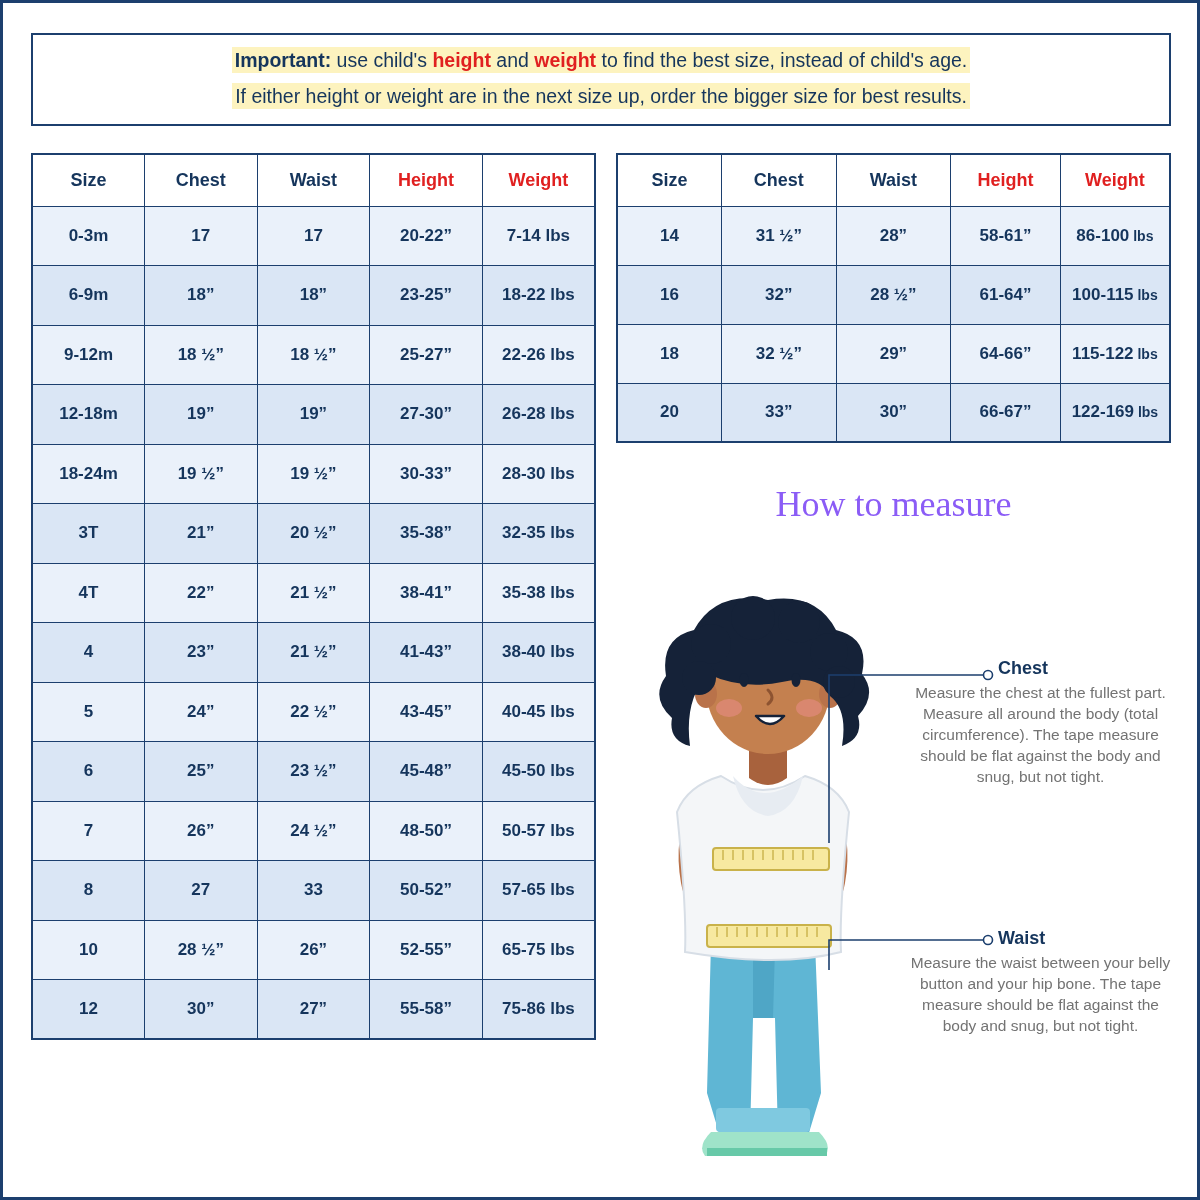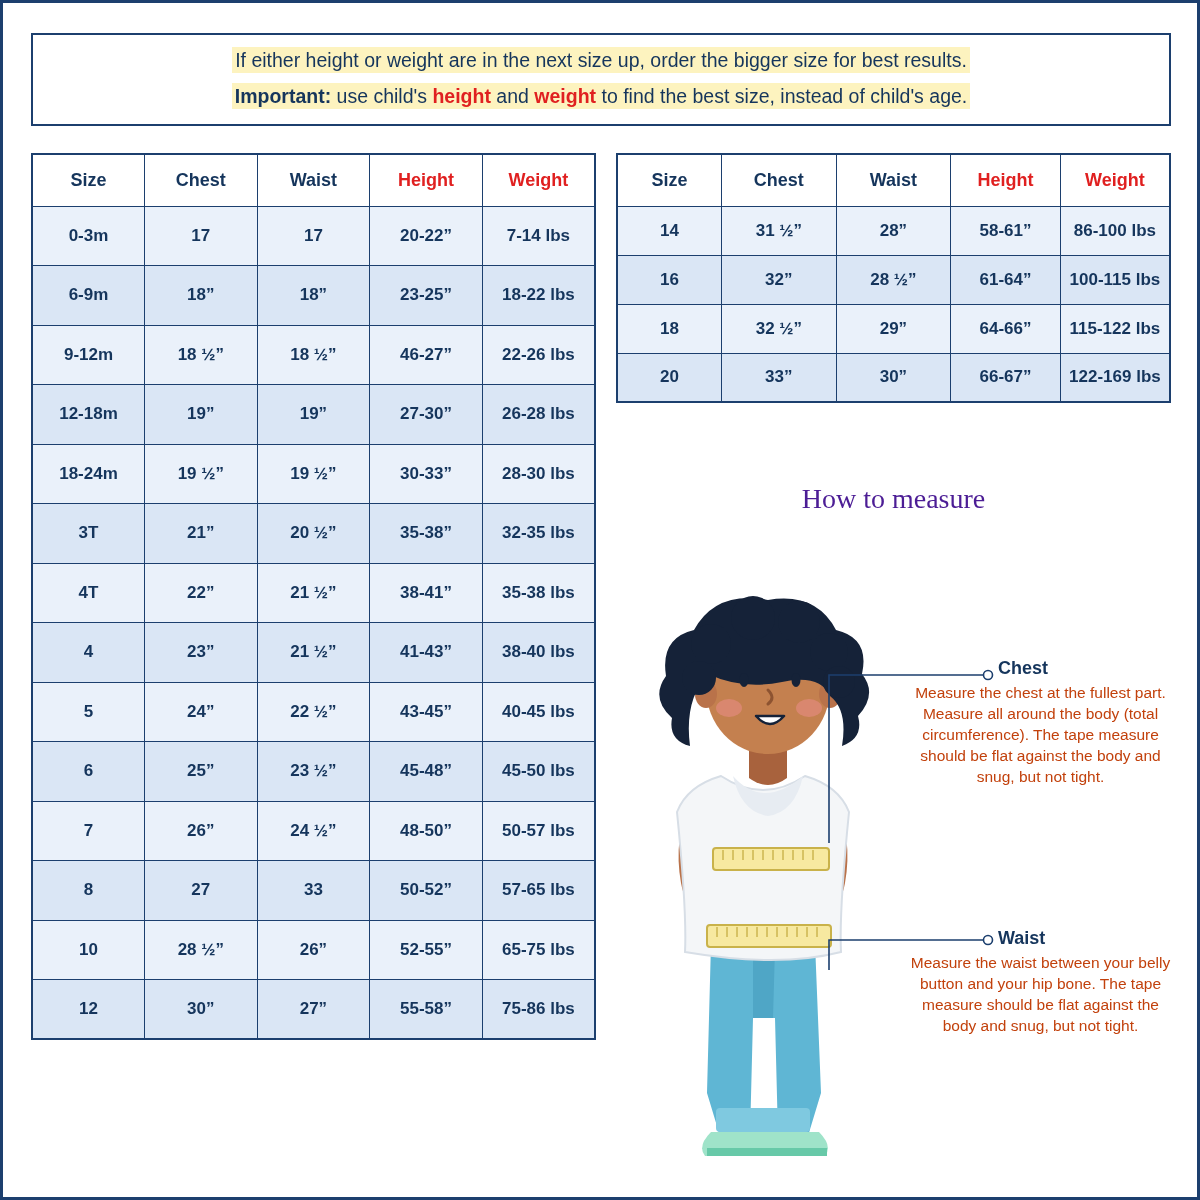--- a/index.html
+++ b/index.html
@@ -56,83 +56,83 @@
   }
   .tbl thead th {
     height: 52px;
     background: #ffffff;
     font-size: 18px;
   }
   .tbl thead th.redh { color: #e02020; }
   .tbl tbody tr td { height: 59.5px; }
   .tbl tbody tr:nth-child(odd) td { background: #eaf1fa; }
   .tbl tbody tr:nth-child(even) td { background: #dae6f5; }
-  .unit { font-size: 17px; font-weight: bold; }
+  .unit { font-size: 14px; font-weight: bold; }
 
   
   #table-left { left: 28px; top: 150px; width: 565px; }
   #table-left col.c0 { width: 113px; }
   #table-left col.c1 { width: 113px; }
   #table-left col.c2 { width: 113px; }
   #table-left col.c3 { width: 113px; }
   #table-left col.c4 { width: 113px; }
 
   
   #table-right { left: 613px; top: 150px; width: 555px; }
   #table-right col.c0 { width: 105px; }
   #table-right col.c1 { width: 115px; }
   #table-right col.c2 { width: 115px; }
   #table-right col.c3 { width: 110px; }
   #table-right col.c4 { width: 110px; }
-  #table-right tbody tr td { height: 49px; }
+  #table-right tbody tr td { height: 59px; }
 
   
   .howto-title {
     position: absolute;
     left: 613px; top: 480px;
     width: 555px;
     text-align: center;
     font-family: "Liberation Serif", serif;
-    font-size: 28px;
-    color: #4c1d95;
+    font-size: 36px;
+    color: #8b5cf6;
   }
 
   .figure {
     position: absolute;
     left: 600px; top: 545px;
     width: 330px; height: 640px;
   }
 
   .callout { position: absolute; }
   .callout-title {
     font-size: 18px; font-weight: bold; color: #15355c;
     text-align: left; margin-bottom: 4px;
   }
   .callout-text {
-    font-size: 15.5px; color: #c2410c; line-height: 1.35;
+    font-size: 15.5px; color: #737373; line-height: 1.35;
     text-align: center;
   }
   #callout-chest { left: 905px; top: 655px; width: 265px; }
   #callout-chest .callout-title { margin-left: 90px; }
   #callout-waist { left: 905px; top: 925px; width: 265px; }
   #callout-waist .callout-title { margin-left: 90px; }
 
   .leader { position: absolute; }
 </style>
 </head>
 <body>
 
 <div id="page">
 
   <div class="notice">
     <div class="notice-line">
-      <span class="hl">If either height or weight are in the next size up, order the bigger size for best results.</span>
+      <span class="hl"><span class="b">Important:</span><span> use child's </span><span class="red b">height</span><span> and </span><span class="red b">weight</span><span> to find the best size, instead of child's age.</span></span>
     </div>
     <div class="notice-line">
-      <span class="hl"><span class="b">Important:</span><span> use child's </span><span class="red b">height</span><span> and </span><span class="red b">weight</span><span> to find the best size, instead of child's age.</span></span>
+      <span class="hl">If either height or weight are in the next size up, order the bigger size for best results.</span>
     </div>
   </div>
 
   <table class="tbl" id="table-left">
     <colgroup>
         <col class="c0">
         <col class="c1">
         <col class="c2">
         <col class="c3">
         <col class="c4">
@@ -158,21 +158,21 @@
           <td>6-9m</td>
           <td>18”</td>
           <td>18”</td>
           <td>23-25”</td>
           <td>18-22 lbs</td>
         </tr>
         <tr>
           <td>9-12m</td>
           <td>18 ½”</td>
           <td>18 ½”</td>
-          <td>46-27”</td>
+          <td>25-27”</td>
           <td>22-26 lbs</td>
         </tr>
         <tr>
           <td>12-18m</td>
           <td>19”</td>
           <td>19”</td>
           <td>27-30”</td>
           <td>26-28 lbs</td>
         </tr>
         <tr>

